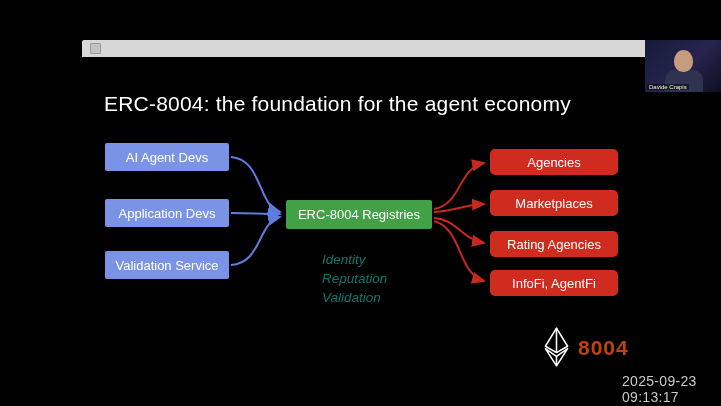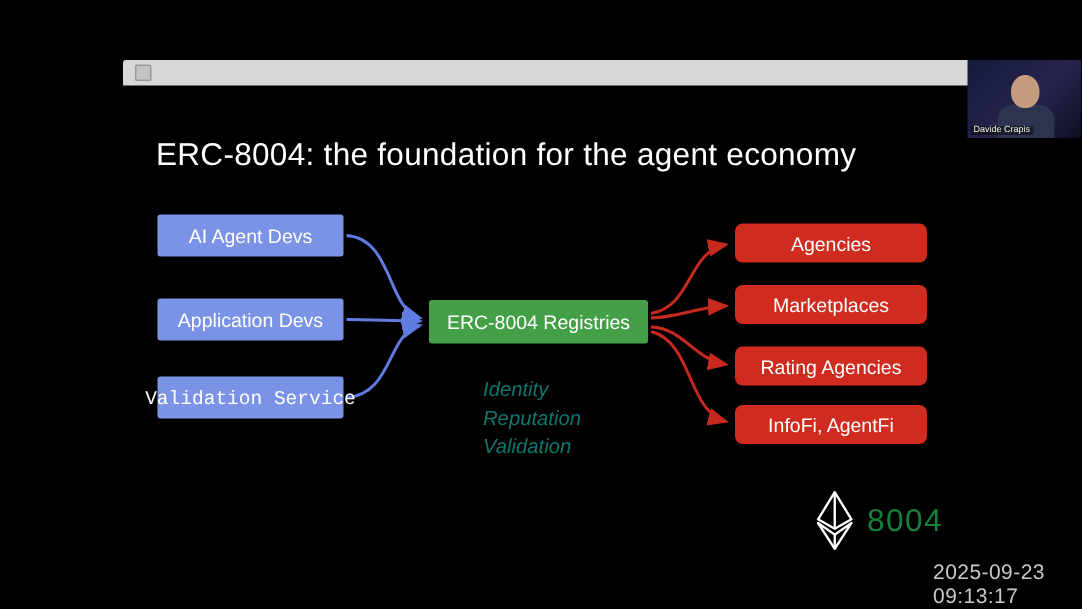--- a/index.html
+++ b/index.html
@@ -46,21 +46,21 @@
     font-size: 13px;
     border-radius: 2px;
     white-space: nowrap;
   }
   .node-blue  { width: 124px; height: 28px; background: var(--left-box, #7b93e6); }
   .node-green { width: 146px; height: 29px; background: var(--center-box, #43a047); }
   .node-red   { width: 128px; height: 26px; background: var(--right-box, #cf2b1f); border-radius: 5px; }
 
   .blue-1 { left: 105px; top: 131px; }
   .blue-2 { left: 105px; top: 187px; }
-  .blue-3 { left: 105px; top: 239px; font-family: Liberation Mono, monospace; }
+  .blue-3 { left: 105px; top: 239px; }
   .green-1 { left: 286px; top: 188px; }
   .red-1 { left: 490px; top: 137px; }
   .red-2 { left: 490px; top: 178px; }
   .red-3 { left: 490px; top: 219px; }
   .red-4 { left: 490px; top: 258px; }
 
   .notes {
     position: absolute;
     left: 322px; top: 238px;
     color: #0f766e;
@@ -69,23 +69,23 @@
     line-height: 19px;
   }
 
   .arrows { position: absolute; left: 0; top: 0; pointer-events: none; }
 
   
   .eth-logo { position: absolute; left: 543px; top: 315px; }
   .logo-text {
     position: absolute;
     left: 578px; top: 324px;
-    color: #15803d;
+    color: #c2410c;
     font-size: 21px;
-    font-weight: normal;
+    font-weight: bold;
     letter-spacing: 1px;
   }
 
   .timestamp {
     position: absolute;
     left: 622px; top: 361px;
     color: #c9c9c9;
     font-size: 14px;
     letter-spacing: 0.3px;
   }

